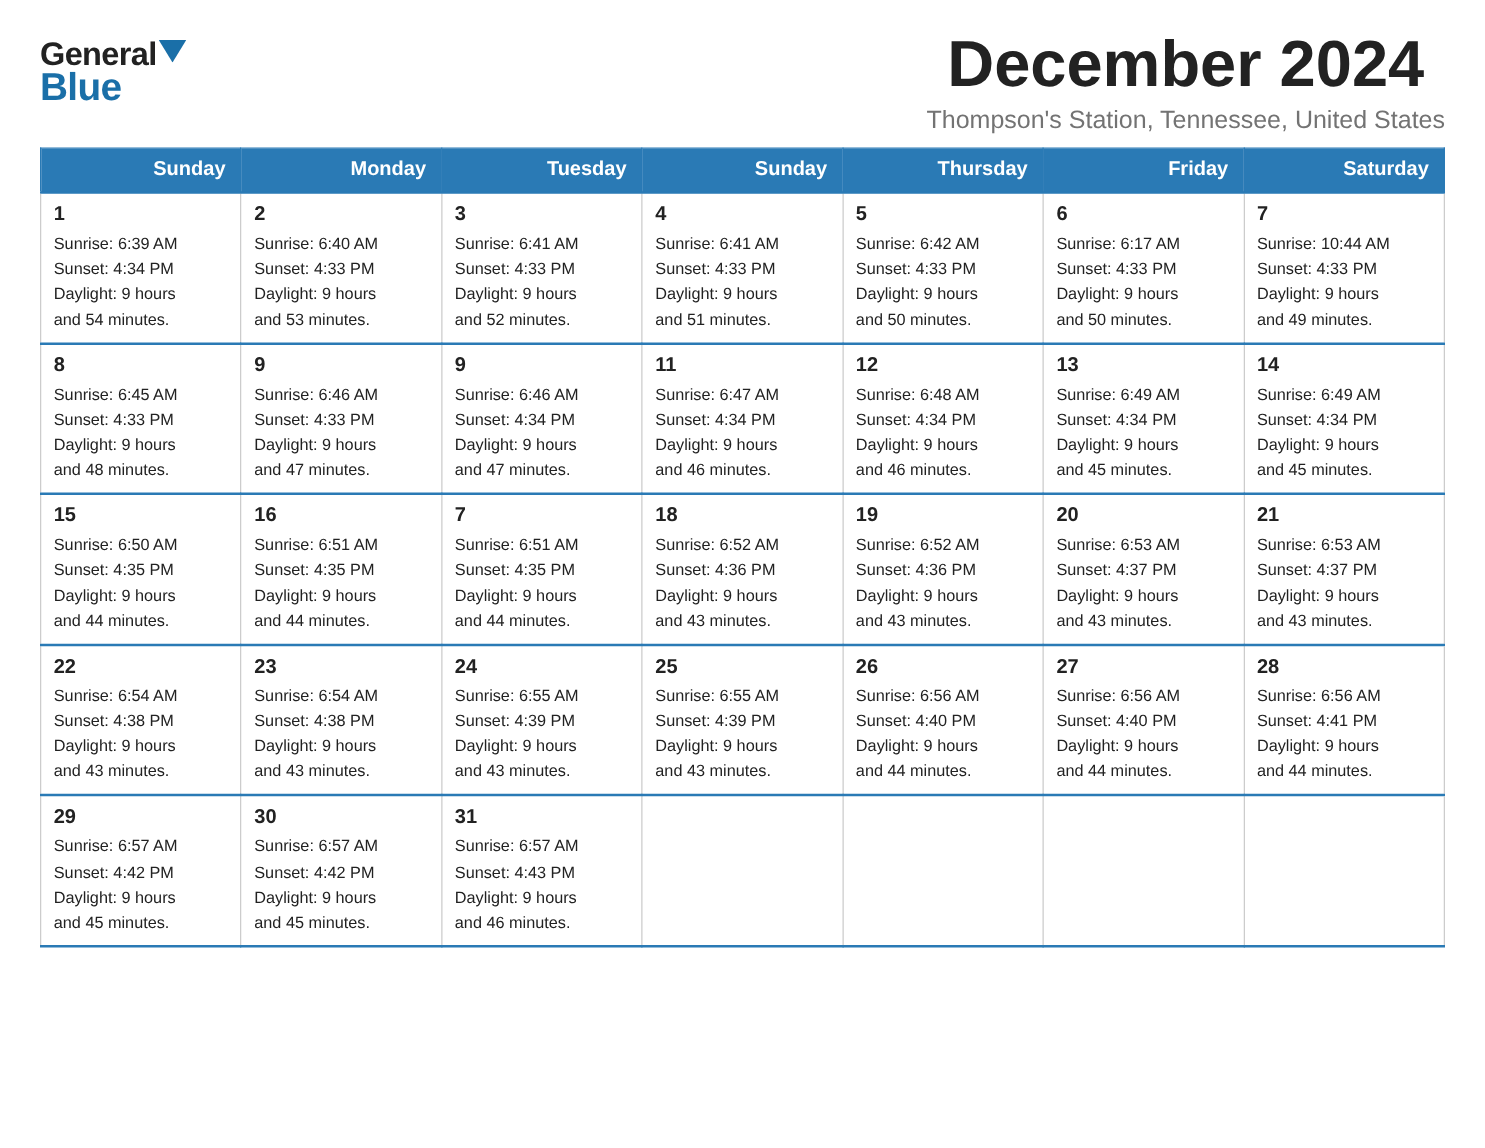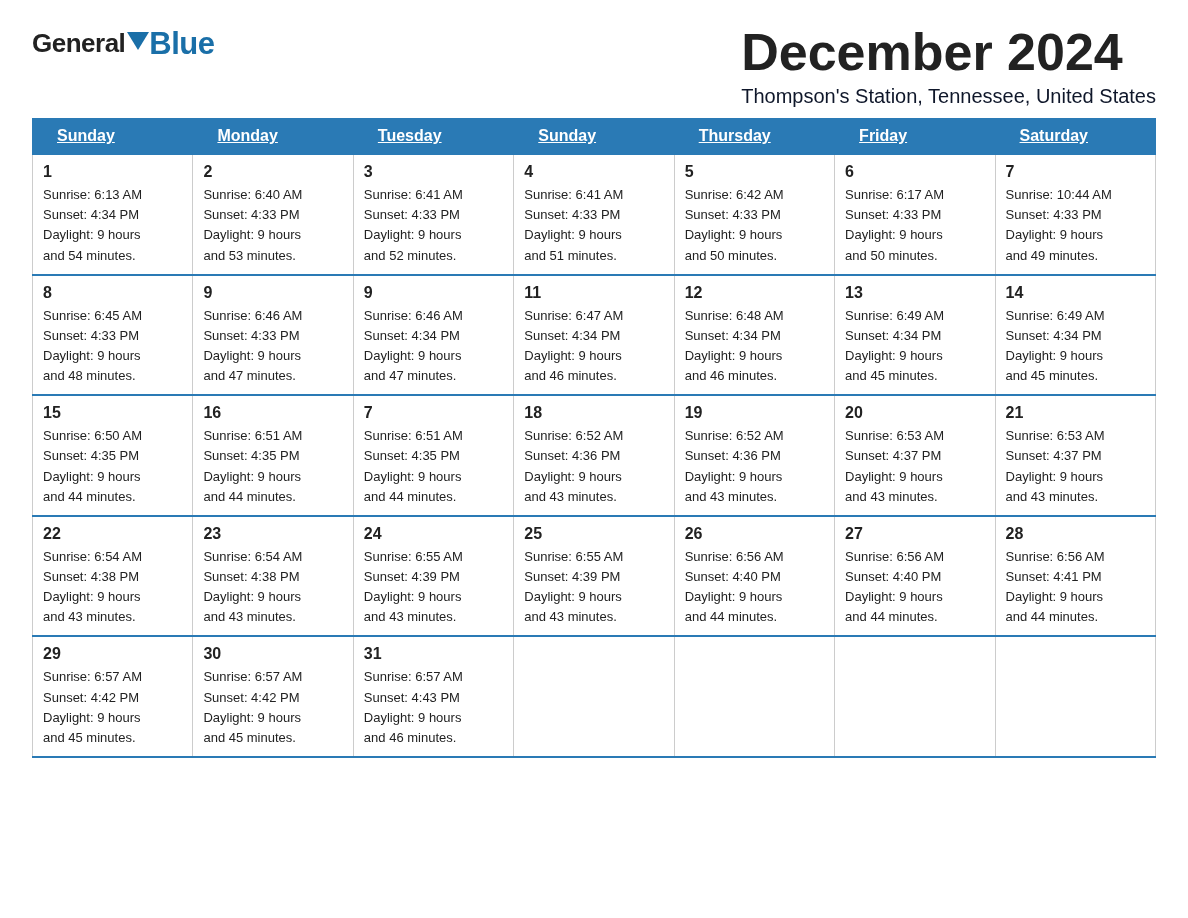--- a/index.html
+++ b/index.html
@@ -12,67 +12,66 @@
       min-height: 918px;
     }
     .header-area {
       display: flex;
       justify-content: space-between;
       align-items: flex-start;
       margin-bottom: 10px;
     }
     .logo {
       display: flex;
-      flex-direction: row;
+      flex-direction: column;
       align-items: flex-start;
       margin-top: 6px;
     }
     .logo-general {
       font-size: 26px;
       font-weight: bold;
       color: #222;
       letter-spacing: -0.5px;
       line-height: 1;
     }
     .logo-blue {
       font-size: 31px;
       font-weight: bold;
       color: #1a6fa8;
       letter-spacing: -0.5px;
       line-height: 1;
       margin-top: -2px;
     }
     .title-block {
-      text-align: left;
+      text-align: center;
     }
     .month-year {
       font-size: 52px;
       font-weight: bold;
       color: #222;
       line-height: 1.1;
     }
     .location {
       font-size: 20px;
-      color: #0f172a;
+      color: #737373;
       margin-top: 4px;
     }
     .calendar-table {
       width: 100%;
       border-collapse: collapse;
       margin-top: 8px;
     }
     .calendar-table th {
       background-color: #2a7ab5;
       color: #fff;
       font-size: 16px;
       font-weight: bold;
-      padding: 8px 24px;
-      text-align: left;
+      padding: 8px 12px;
+      text-align: right;
       border: 1px solid #2a7ab5;
-      text-decoration: underline;
     }
     .calendar-table td {
       vertical-align: top;
       padding: 8px 10px;
       border: 1px solid #ccc;
       width: calc(100% / 7);
       min-height: 100px;
       font-size: 13.5px;
       color: #222;
       background: #fff;
@@ -127,21 +126,21 @@
         <th>Thursday</th>
         <th>Friday</th>
         <th>Saturday</th>
       </tr>
   </thead>
   <tbody id="calendar-body">
   <tr>
         <td>
           <span class="day-number">1</span>
           <div class="day-info">
-            <span>Sunrise: 6:13 AM</span><br>
+            <span>Sunrise: 6:39 AM</span><br>
             <span>Sunset: 4:34 PM</span><br>
             <span>Daylight: 9 hours</span><br>
             <span>and 54 minutes.</span>
           </div>
         </td>
         <td>
           <span class="day-number">2</span>
           <div class="day-info">
             <span>Sunrise: 6:40 AM</span><br>
             <span>Sunset: 4:33 PM</span><br>

